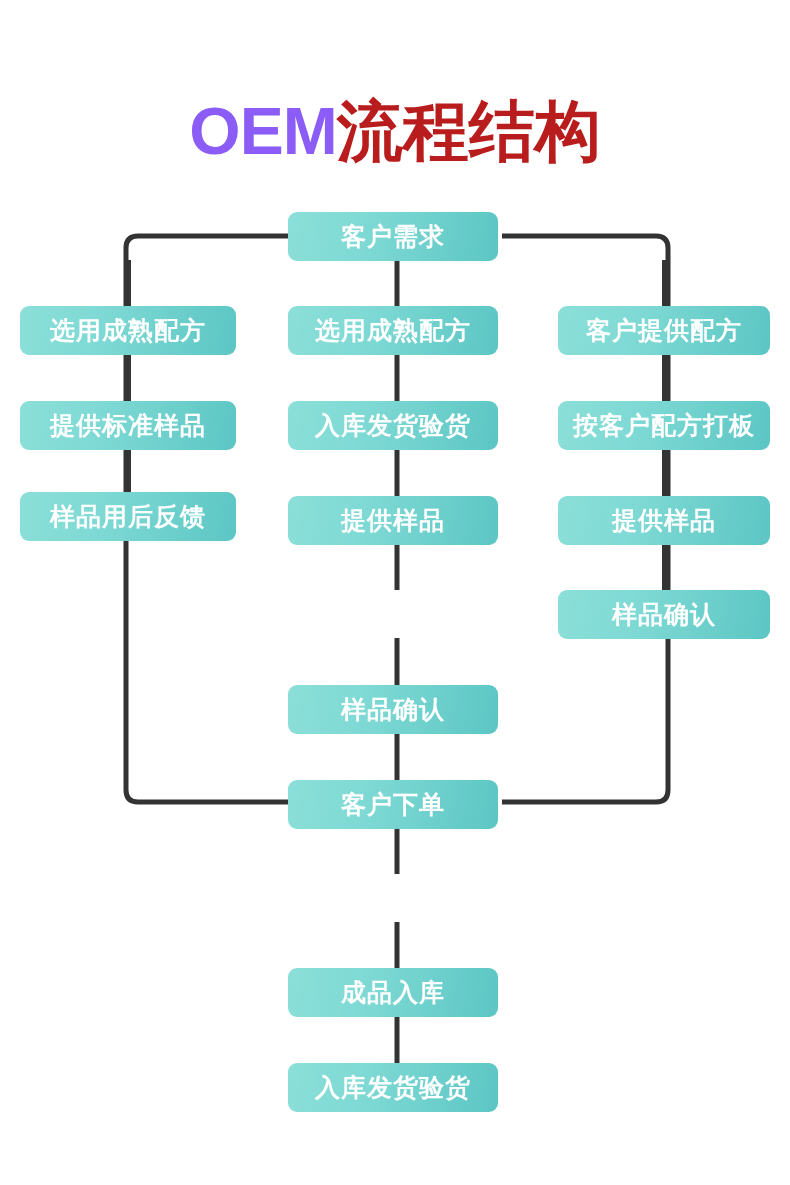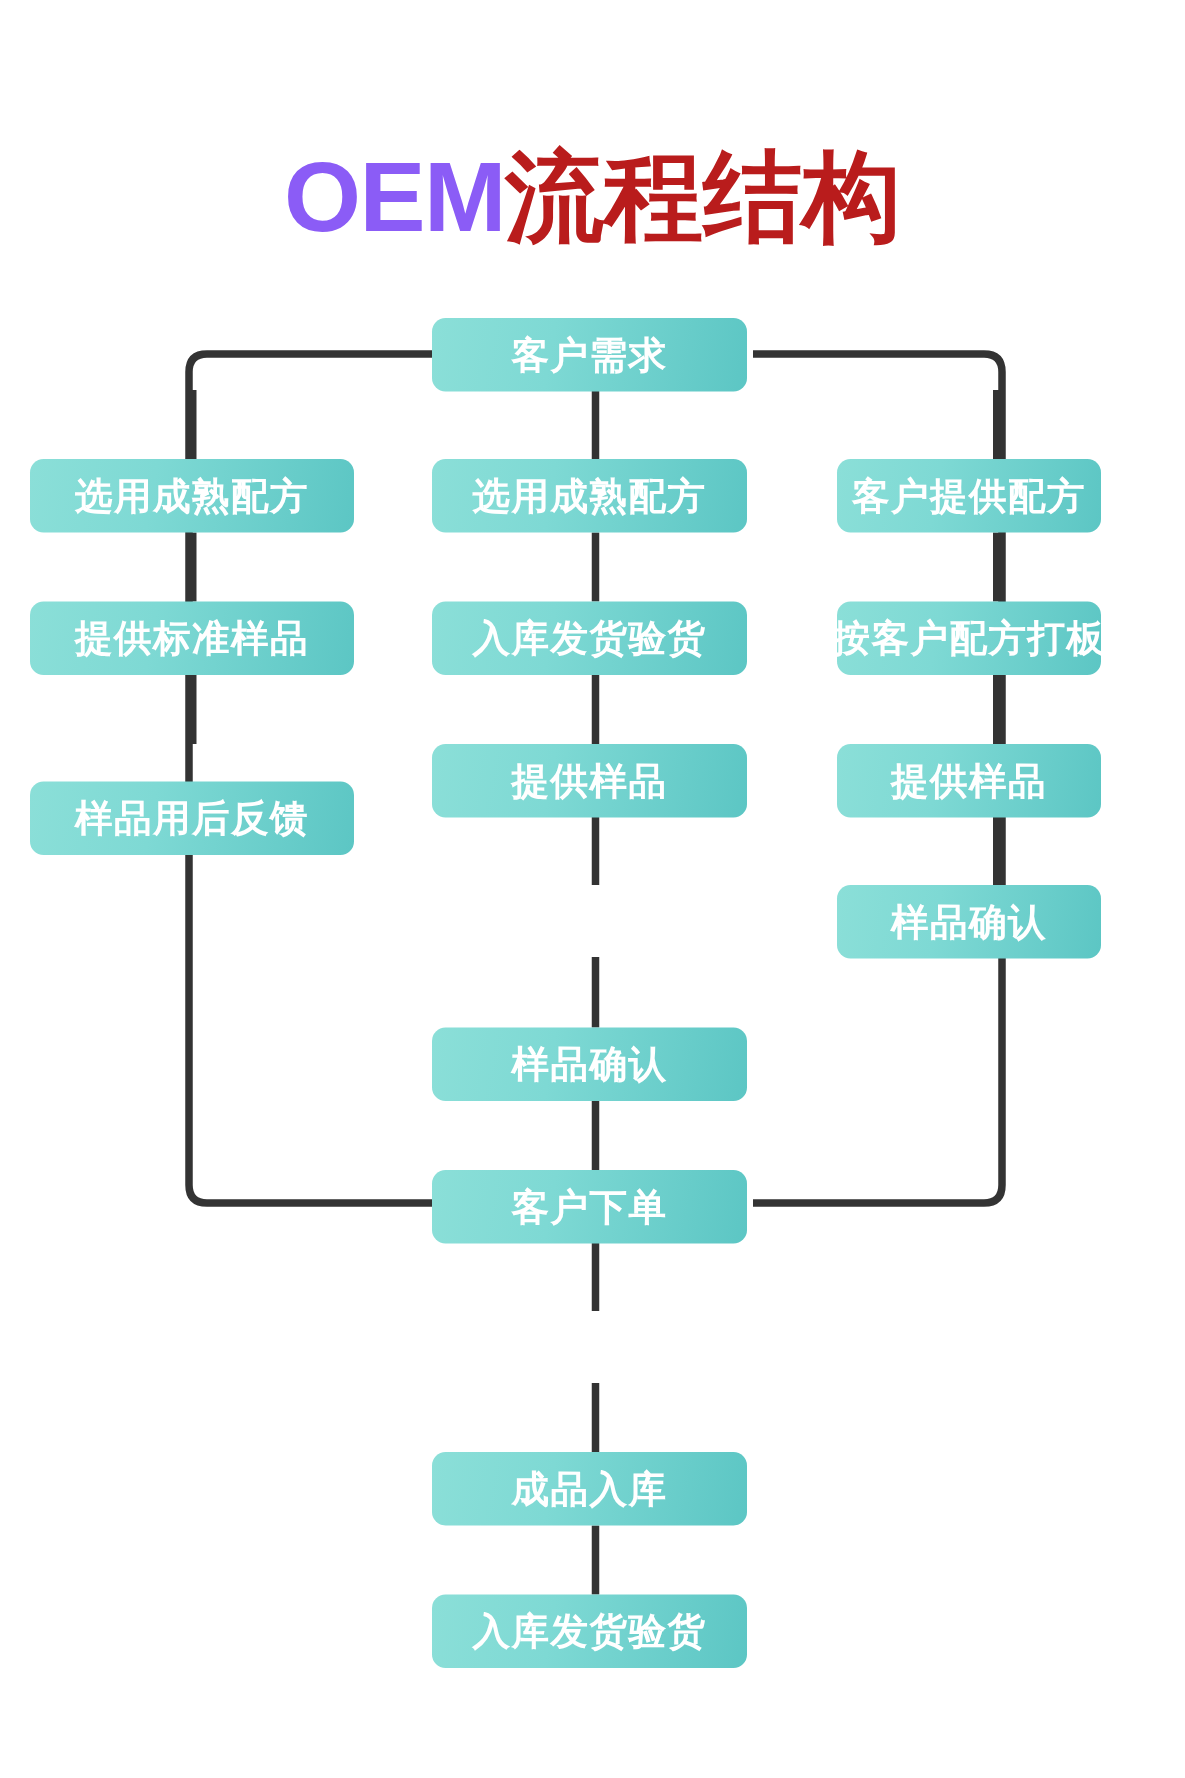--- a/index.html
+++ b/index.html
@@ -61,21 +61,21 @@
     display: flex;
     align-items: center;
     justify-content: center;
     text-align: center;
     white-space: nowrap;
     height: 49px;
     z-index: 3;
   }
   .col-left   { left: 20px;  width: 216px; }
   .col-mid    { left: 288px; width: 210px; }
-  .col-right  { left: 558px; width: 176px; }
+  .col-right  { left: 558px; width: 212px; }
 </style>
 </head>
 <body>
 
 <div id="canvas">
 
   <div id="title">
     <span class="t-oem">OEM</span><span class="t-cn">流程结构</span>
   </div>
 
@@ -105,21 +105,21 @@
       <line x1="397" y1="828" x2="397" y2="874"></line>
       <line x1="397" y1="922" x2="397" y2="968"></line>
       <line x1="397" y1="1017" x2="397" y2="1063"></line>
     </g>
   </svg>
 
   <div class="node col-mid" style="top:212px;">客户需求</div>
 
   <div class="node col-left" style="top:306px;">选用成熟配方</div>
   <div class="node col-left" style="top:401px;">提供标准样品</div>
-  <div class="node col-left" style="top:521px;">样品用后反馈</div>
+  <div class="node col-left" style="top:492px;">样品用后反馈</div>
 
   <div class="node col-mid" style="top:306px;">选用成熟配方</div>
   <div class="node col-mid" style="top:401px;">入库发货验货</div>
   <div class="node col-mid" style="top:496px;">提供样品</div>
   <div class="node col-mid" style="top:685px;">样品确认</div>
 
   <div class="node col-right" style="top:306px;">客户提供配方</div>
   <div class="node col-right" style="top:401px;">按客户配方打板</div>
   <div class="node col-right" style="top:496px;">提供样品</div>
   <div class="node col-right" style="top:590px;">样品确认</div>

